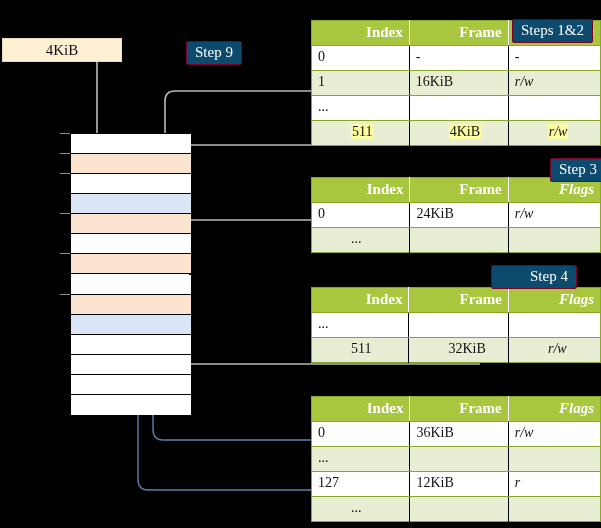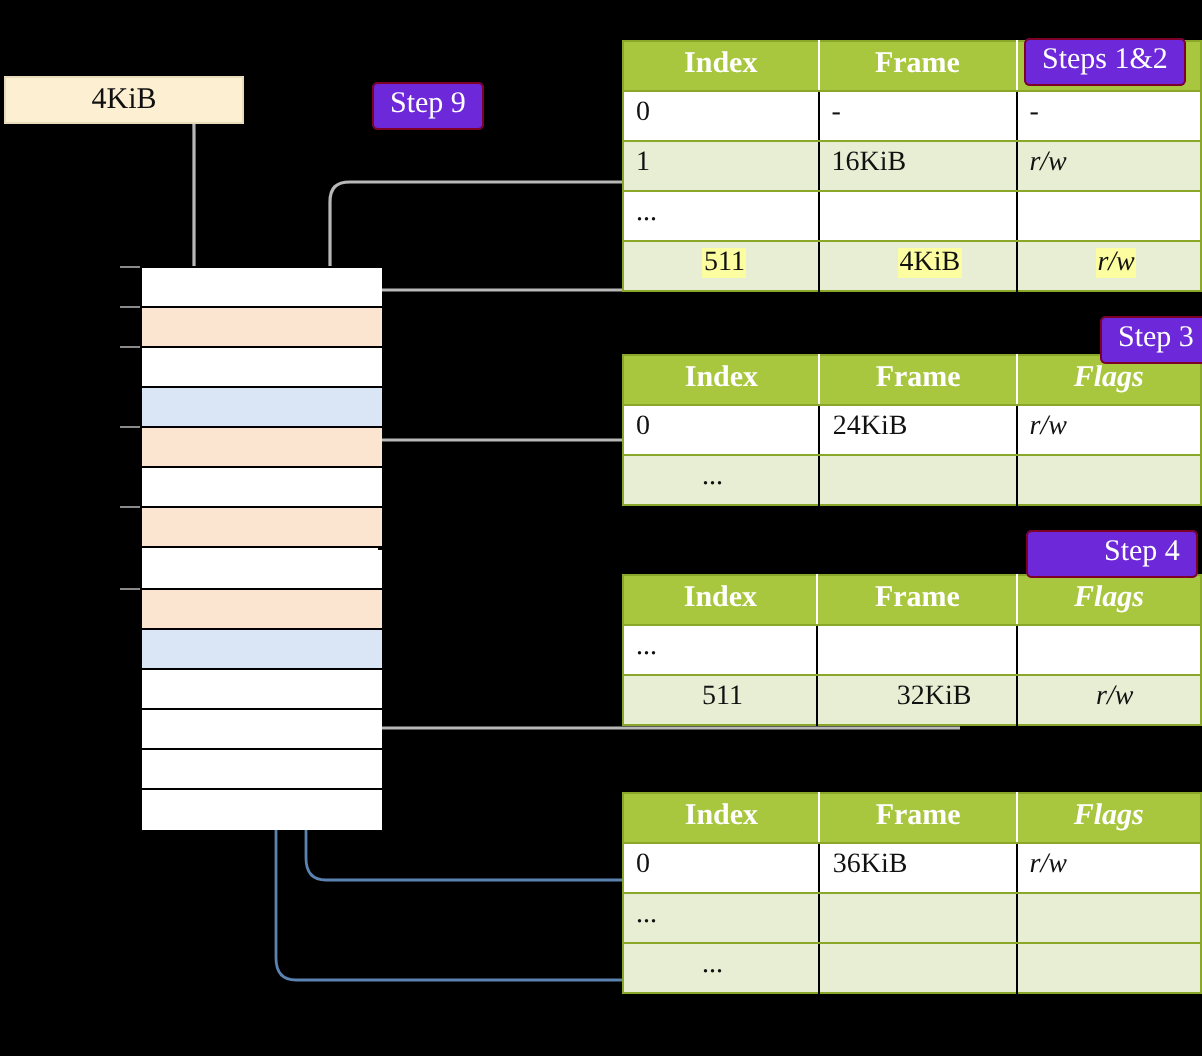--- a/index.html
+++ b/index.html
@@ -12,21 +12,21 @@
     width: 601px;
     height: 528px;
     background: #000000;
     overflow: hidden;
     font-family: "Liberation Serif", "DejaVu Serif", serif;
   }
 
   
   .badge {
     position: absolute;
-    background: #6d28d9;
+    background: #0c4a6e;
     color: #ffffff;
     font-family: "Liberation Serif", "DejaVu Serif", serif;
     font-size: 15px;
     line-height: 1;
     padding: 4px 9px 5px 9px;
     border-radius: 3px;
     white-space: nowrap;
     box-shadow: 0 0 0 1px #7d0026 inset;
     text-align: center;
   }
@@ -50,21 +50,21 @@
     border-spacing: 0;
     background: #ffffff;
     border: 1px solid #8aa72a;
     table-layout: fixed;
   }
   .ptable th {
     background: #a8c63e;
     color: #ffffff;
     font-size: 15px;
     font-weight: bold;
-    text-align: center;
+    text-align: right;
     padding: 3px 6px 4px 6px;
     border-right: 1px solid #ffffff;
     border-bottom: 1px solid #8aa72a;
     white-space: nowrap;
   }
   .ptable th:last-child { border-right: none; }
   .ptable td {
     font-size: 14px;
     color: #111111;
     padding: 3px 6px 4px 6px;
@@ -290,29 +290,34 @@
           <tr>
             <td class="col-index">0</td>
             <td class="col-frame">36KiB</td>
             <td class="col-flags">r/w</td>
           </tr>
           <tr class="alt">
             <td class="col-index">...</td>
             <td class="col-frame"></td>
             <td class="col-flags"></td>
           </tr>
+          <tr>
+            <td class="col-index">127</td>
+            <td class="col-frame">12KiB</td>
+            <td class="col-flags">r</td>
+          </tr>
           <tr class="alt">
             <td class="col-index">...</td>
             <td class="col-frame"></td>
             <td class="col-flags"></td>
           </tr>
         </tbody>
       </table>
     </div>
 
   <div id="badges-host">
       <div class="badge" style="left: 186px; top: 41px;">Step 9</div>
       <div class="badge" style="left: 512px; top: 19px;">Steps 1&amp;2</div>
       <div class="badge" style="left: 550px; top: 158px;">Step 3</div>
-      <div class="badge" style="left: 513px; top: 265px; padding-left: 39px;">Step 4</div>
+      <div class="badge" style="left: 491px; top: 265px; padding-left: 39px;">Step 4</div>
     </div>
 
 </div>
 
 </body></html>

